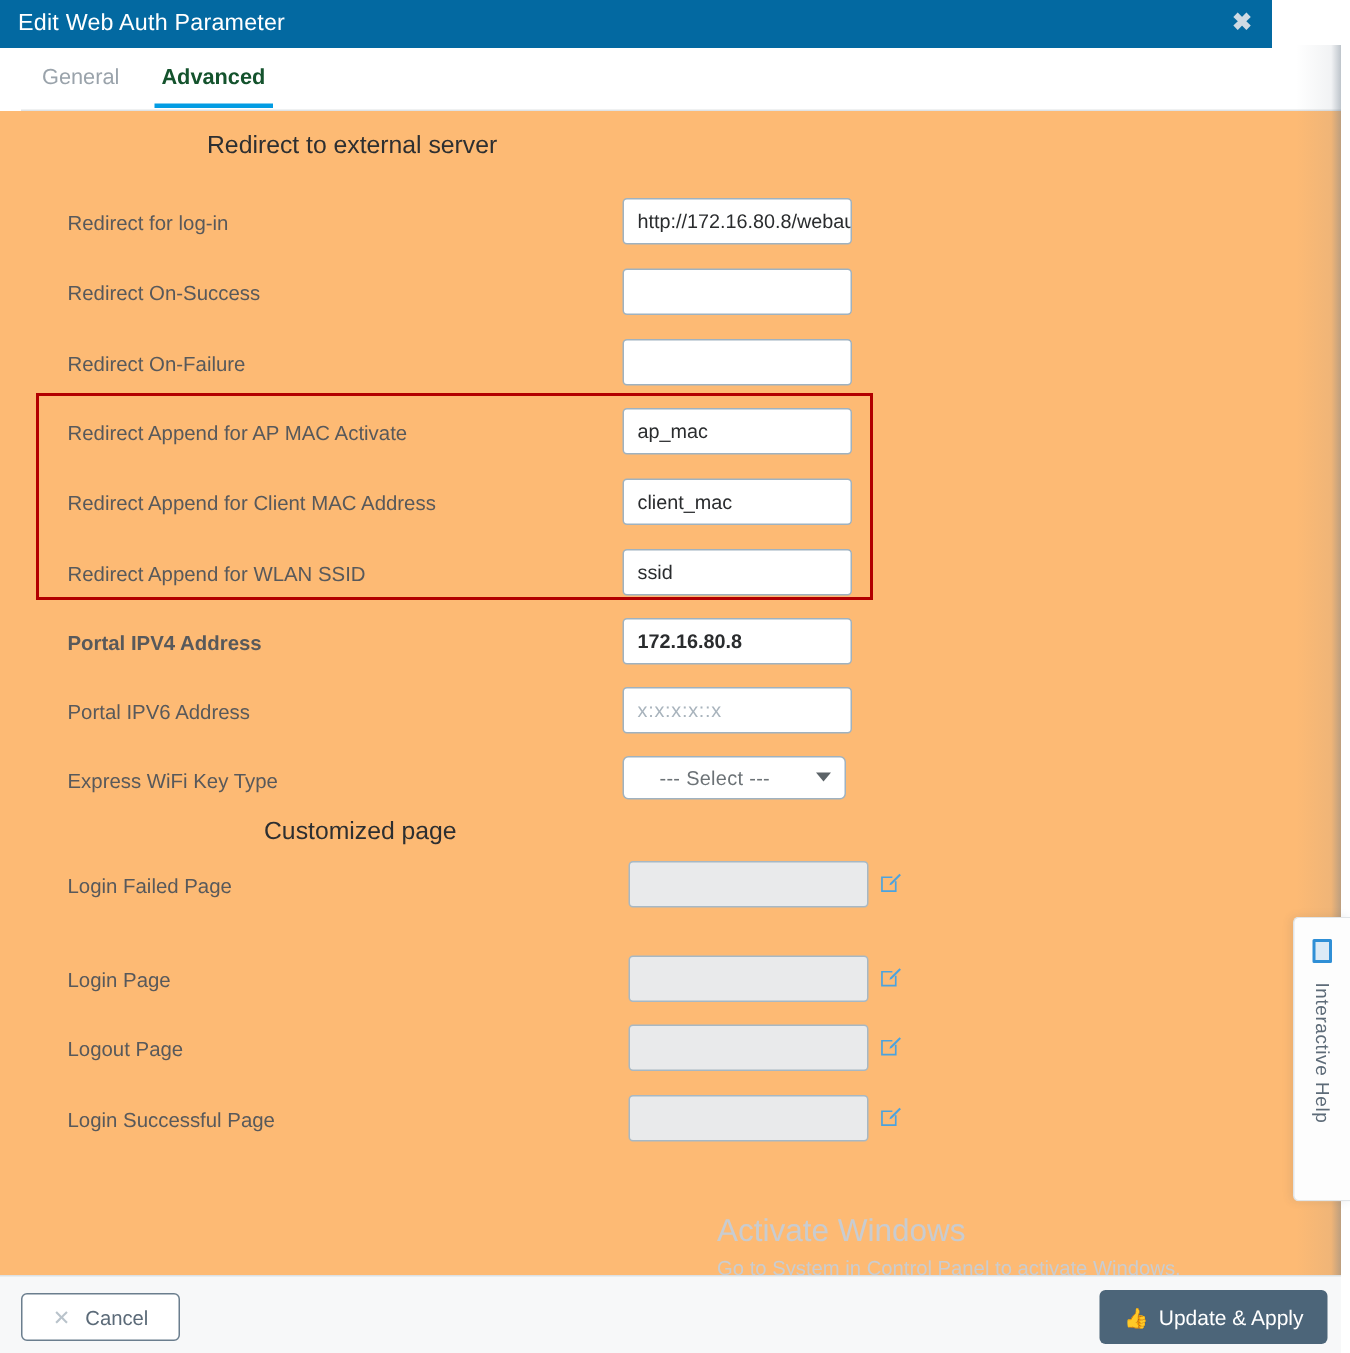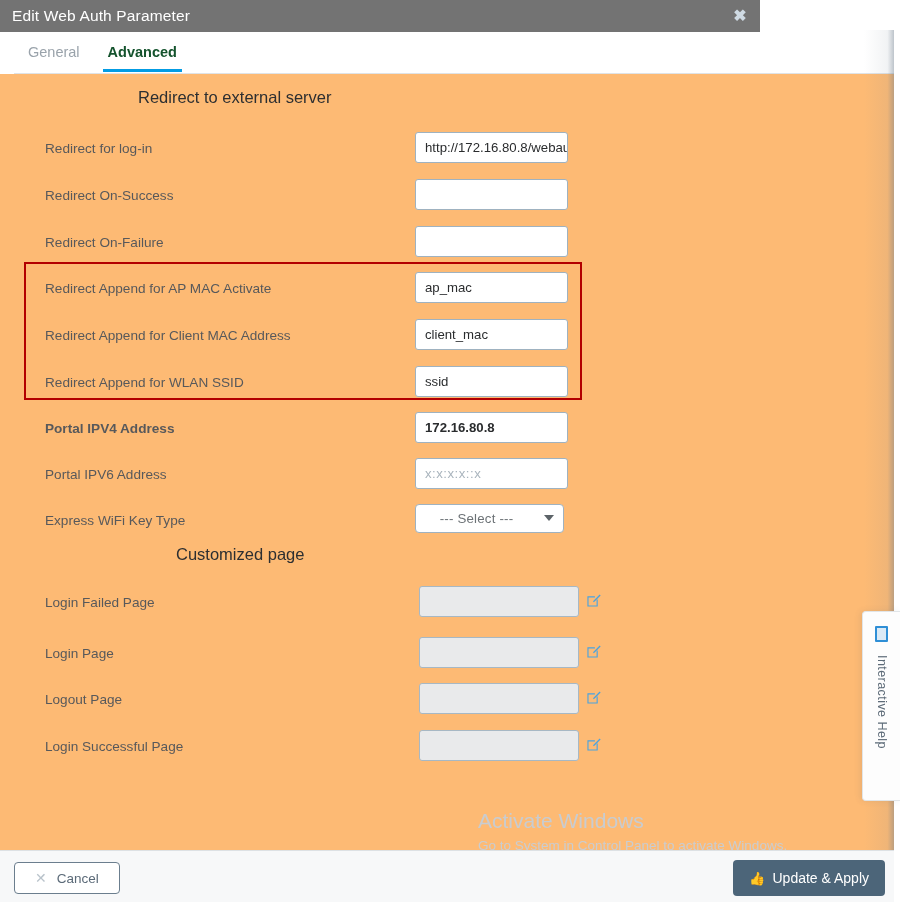--- a/index.html
+++ b/index.html
@@ -35,23 +35,23 @@
     width: 30px;
     height: 872px;
     background: linear-gradient(to right, rgba(255,255,255,0) 0%, rgba(120,135,150,0.10) 78%, rgba(110,125,140,0.45) 100%);
     pointer-events: none;
   }
 
   
   .titlebar {
     position: absolute;
     left: 0; top: 0;
-    width: 760px;
+    width: 848px;
     height: 32px;
-    background: #737373;
+    background: #0369a1;
     display: flex;
     align-items: center;
   }
   .titlebar-text {
     color: #ffffff;
     font-size: 15.5px;
     margin-left: 12px;
     letter-spacing: .15px;
   }
   .titlebar-close {
@@ -373,21 +373,21 @@
       <div class="field-row" style="top:430px;">
         <div class="field-label">Express WiFi Key Type</div>
         <div class="select-wrap">
           <div class="select-value">--- Select ---</div>
           <div class="select-caret"></div>
         </div>
       </div>
 
       <div class="section-title" id="sec-custom">Customized page</div>
 
-      <div class="field-row" style="top:512px;padding-left:34px;">
+      <div class="field-row" style="top:500px;padding-left:34px;">
         <div class="field-label">Login Failed Page</div>
         <div class="field-input readonly"></div>
         <span class="edit-icon">
           <svg width="15" height="15" viewBox="0 0 16 16">
             <path d="M1.5 3.5h8v1.2h-6.8v8.6h8.6V7h1.2v7.5H1.5z" fill="#4aa3e0"></path>
             <path d="M14.6 1.6l1.0 1.0-6.6 6.6-1.6.6.6-1.6z" fill="#4aa3e0"></path>
           </svg>
         </span>
       </div>
 

